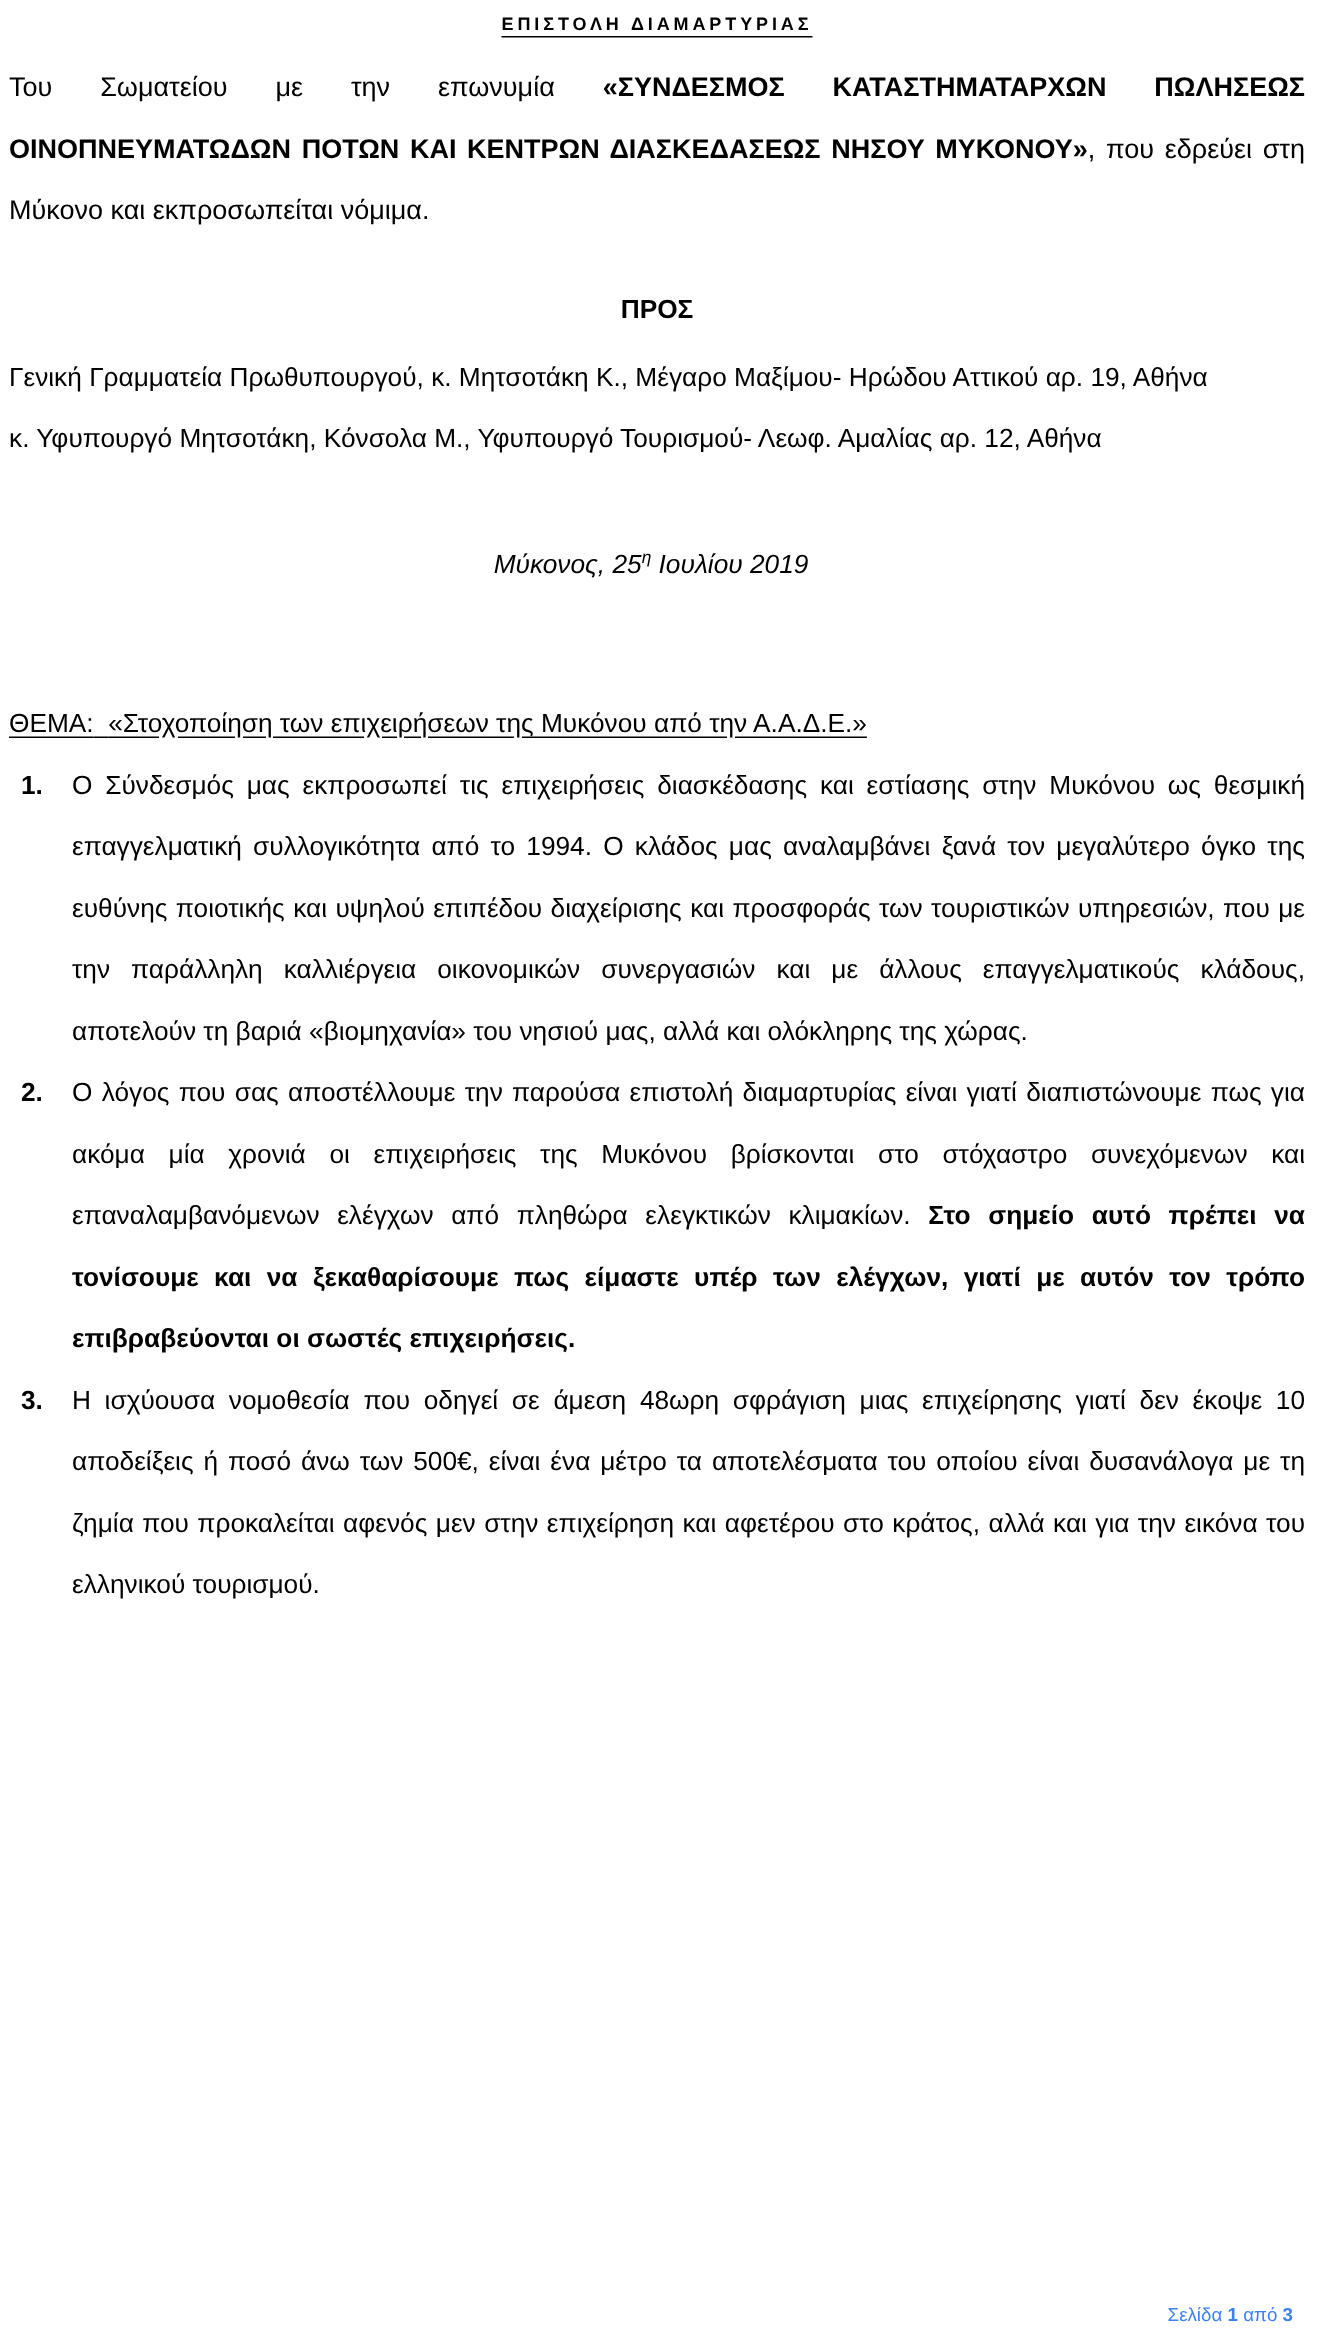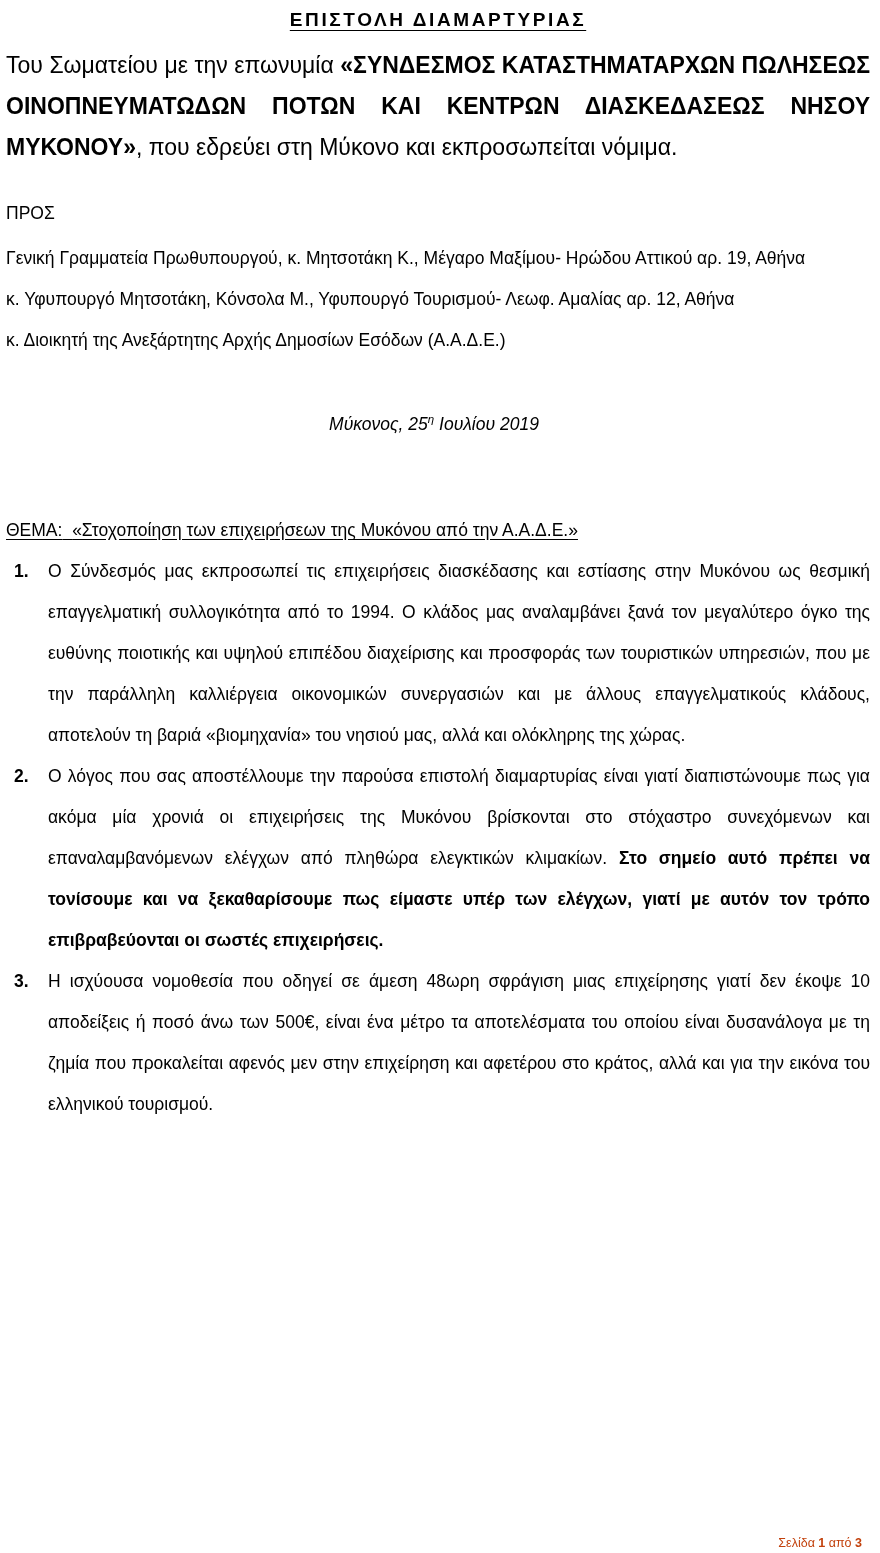--- a/index.html
+++ b/index.html
@@ -24,41 +24,42 @@
     width: 880px;
     height: 1553px;
     box-sizing: border-box;
     padding: 0 10px 0 6px;
   }
 
   
   .doc-title {
     text-align: center;
     font-weight: bold;
-    font-size: 19px;
+    font-size: 12px;
     letter-spacing: 2.6px;
     text-decoration: underline;
     text-underline-offset: 4px;
     margin: 10px 0 0 0;
     padding: 0;
   }
 
   
   .intro {
     text-align: justify;
     text-justify: inter-word;
     margin: 16px 0 0 0;
     line-height: 41px;
-    font-size: 23px;
+    font-size: 18px;
   }
   .intro b { font-weight: bold; }
 
   
   .pros {
-    font-weight: normal;
+    text-align: center;
+    font-weight: bold;
     font-size: 17.5px;
     margin: 30px 0 0 0;
     line-height: 30px;
   }
 
   
   .recipients {
     margin: 10px 0 0 0;
   }
   .recipient {
@@ -121,42 +122,41 @@
   }
   ol.items > li b { font-weight: bold; }
 
   
   .footer {
     position: absolute;
     right: 18px;
     bottom: 12px;
     font-size: 12.5px;
     line-height: 16px;
-    color: #c2410c;
+    color: #3b82f6;
     white-space: nowrap;
   }
   .footer b { font-weight: bold; }
 </style>
 </head>
 <body>
 
 <div class="page">
 
   <h1 class="doc-title">ΕΠΙΣΤΟΛΗ ΔΙΑΜΑΡΤΥΡΙΑΣ</h1>
 
   <p class="intro">
     <span>Του Σωματείου με την επωνυμία </span><b>«ΣΥΝΔΕΣΜΟΣ ΚΑΤΑΣΤΗΜΑΤΑΡΧΩΝ ΠΩΛΗΣΕΩΣ ΟΙΝΟΠΝΕΥΜΑΤΩΔΩΝ ΠΟΤΩΝ ΚΑΙ ΚΕΝΤΡΩΝ ΔΙΑΣΚΕΔΑΣΕΩΣ ΝΗΣΟΥ ΜΥΚΟΝΟΥ»</b><span>, που εδρεύει στη Μύκονο και εκπροσωπείται νόμιμα.</span>
   </p>
 
   <p class="pros">ΠΡΟΣ</p>
 
   <div class="recipients">
     <p class="recipient"><b>Γενική Γραμματεία Πρωθυπουργού, κ. Μητσοτάκη Κ.,</b><span> Μέγαρο Μαξίμου- Ηρώδου Αττικού αρ. 19, Αθήνα</span></p>
     <p class="recipient"><b>κ. Υφυπουργό Μητσοτάκη, Κόνσολα Μ.,</b><span> Υφυπουργό Τουρισμού- Λεωφ. Αμαλίας αρ. 12, Αθήνα</span></p>
-    <p class="recipient"><b>κ. Διοικητή της Ανεξάρτητης Αρχής Δημοσίων Εσόδων (Α.Α.Δ.Ε.)</b><span></span></p>
   </div>
 
   <p class="date-line">
     <span>Μύκονος, 25</span><sup>η</sup><span> Ιουλίου  2019</span>
   </p>
 
   <p class="subject">
     <span class="sub-underline">ΘΕΜΑ:</span><span class="sub-underline">&nbsp; </span><span class="sub-underline">«Στοχοποίηση των επιχειρήσεων της Μυκόνου από την Α.Α.Δ.Ε.»</span>
   </p>
 

